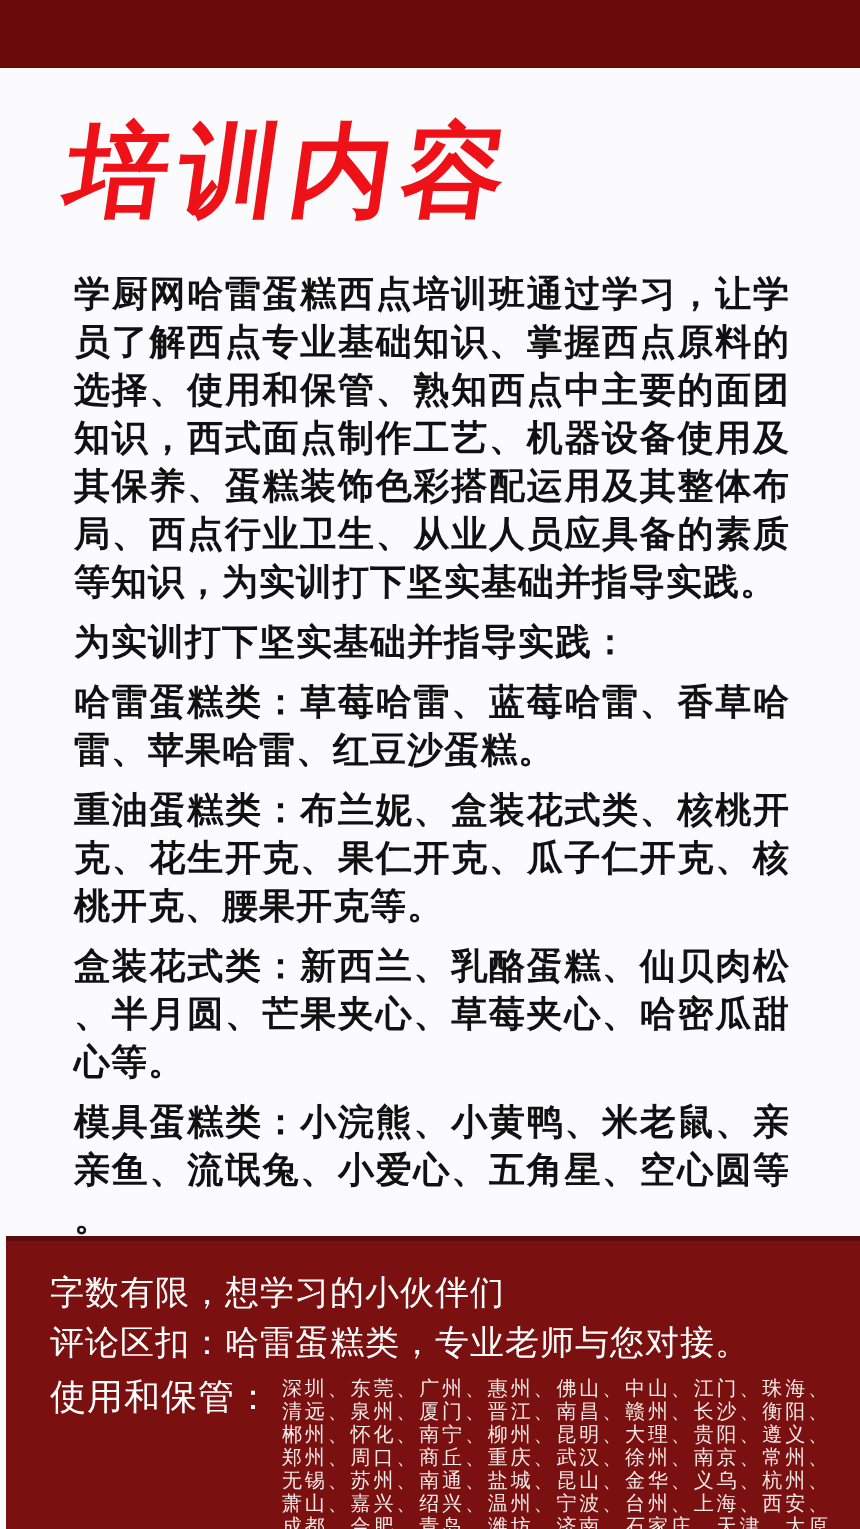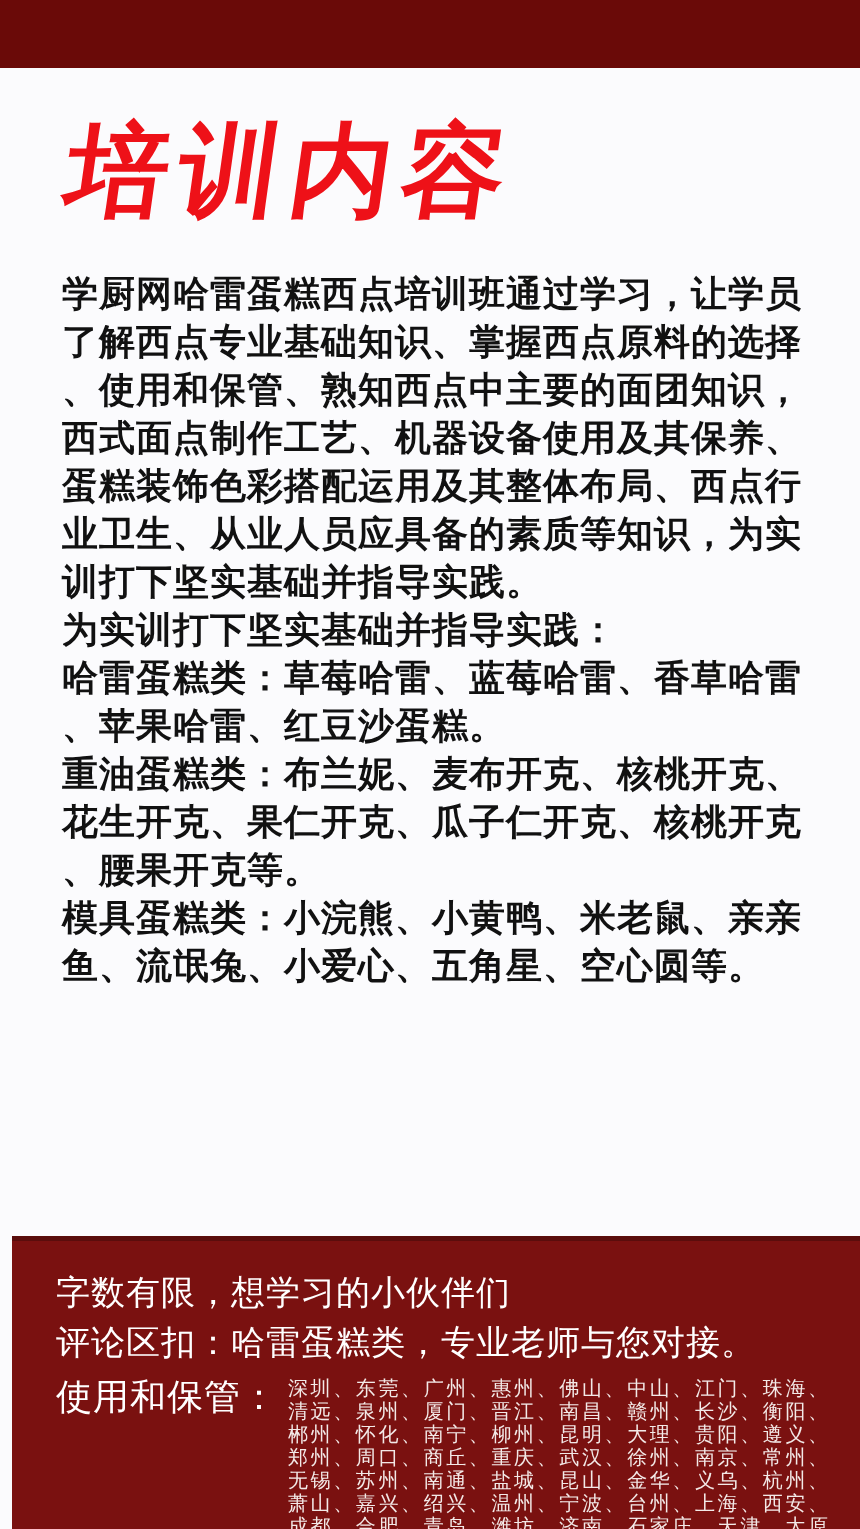--- a/index.html
+++ b/index.html
@@ -32,24 +32,24 @@
     width: 740px;
     font-size: 36px;
     line-height: 48px;
     font-weight: bold;
     color: #111;
     text-align: justify;
     word-break: break-all;
     line-break: anywhere;
     letter-spacing: 1px;
   }
-  .body-text p { margin: 0; }
+  .body-text p { margin: 12px; }
   .footer {
     position: absolute;
-    left: 12px; right: 0; bottom: 0;
+    left: 6px; right: 0; bottom: 0;
     height: 293px;
     background: #7a1110;
     border-top: 5px solid #5a0d0c;
     box-sizing: border-box;
     padding: 26px 30px 0 44px;
   }
   .footer-line {
     margin: 0;
     color: #ffffff;
     font-size: 34px;
@@ -89,21 +89,22 @@
 <div class="page">
 
   <div class="top-band"></div>
 
   <h1 class="title">培训内容</h1>
 
   <div class="body-text">
     <p>学厨网哈雷蛋糕西点培训班通过学习，让学员了解西点专业基础知识、掌握西点原料的选择、使用和保管、熟知西点中主要的面团知识，西式面点制作工艺、机器设备使用及其保养、蛋糕装饰色彩搭配运用及其整体布局、西点行业卫生、从业人员应具备的素质等知识，为实训打下坚实基础并指导实践。</p>
     <p>为实训打下坚实基础并指导实践：</p>
     <p>哈雷蛋糕类：草莓哈雷、蓝莓哈雷、香草哈雷、苹果哈雷、红豆沙蛋糕。</p>
-    <p>重油蛋糕类：布兰妮、麦布开克、核桃开克、花生开克、果仁开克、瓜子仁开克、核桃开克、腰果开克等。</p>
+    <p>重油蛋糕类：布兰妮、盒装花式类、核桃开克、花生开克、果仁开克、瓜子仁开克、核桃开克、腰果开克等。</p>
+    <p>盒装花式类：新西兰、乳酪蛋糕、仙贝肉松、半月圆、芒果夹心、草莓夹心、哈密瓜甜心等。</p>
     <p>模具蛋糕类：小浣熊、小黄鸭、米老鼠、亲亲鱼、流氓兔、小爱心、五角星、空心圆等。</p>
   </div>
 
   <div class="footer">
     <p class="footer-line">字数有限，想学习的小伙伴们</p>
     <p class="footer-line">评论区扣：哈雷蛋糕类，专业老师与您对接。</p>
     <div class="campus-row">
       <span class="campus-label">使用和保管：</span>
       <span class="campus-cities">深圳、东莞、广州、惠州、佛山、中山、江门、珠海、清远、泉州、厦门、晋江、南昌、赣州、长沙、衡阳、郴州、怀化、南宁、柳州、昆明、大理、贵阳、遵义、郑州、周口、商丘、重庆、武汉、徐州、南京、常州、无锡、苏州、南通、盐城、昆山、金华、义乌、杭州、萧山、嘉兴、绍兴、温州、宁波、台州、上海、西安、成都、合肥、青岛、潍坊、济南、石家庄、天津、太原、哈尔滨等。</span>
     </div>

